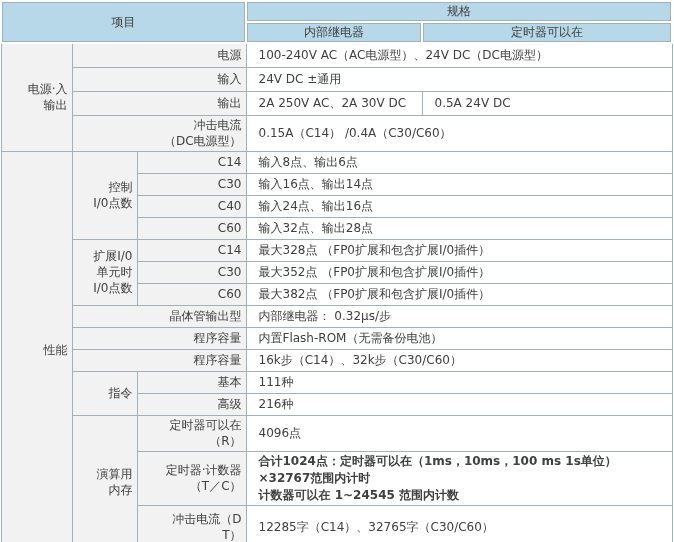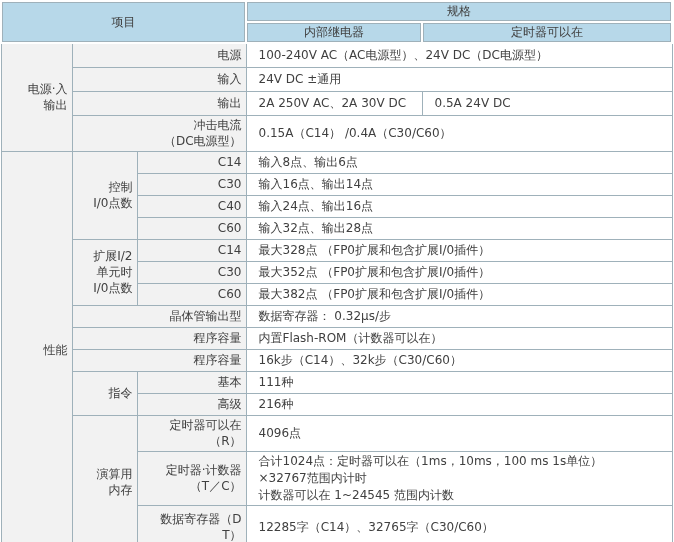--- a/index.html
+++ b/index.html
@@ -21,21 +21,21 @@
   }
   td{border:1px solid var(--border);padding:1px 4px;vertical-align:middle;}
   th{
     background:var(--header_bg);font-weight:normal;
     border:2px solid #ffffff;box-shadow:inset 0 0 0 1px var(--border);
     text-align:center;vertical-align:middle;padding:1px 4px;
   }
   .lbl{background:var(--label_bg);text-align:right;}
   .val{background:var(--value_bg);text-align:left;padding-left:12px;padding-right:6px;}
   .line{line-height:16px;}
-  .vline{line-height:17px;}
+  .vline{line-height:17px;font-weight:bold;}
 </style>
 </head>
 <body>
 
 <table>
   <colgroup>
     <col style="width:71px">
       <col style="width:65px">
       <col style="width:109px">
     <col style="width:176px">
@@ -94,43 +94,43 @@
     <td class="lbl">C40</td>
     <td class="val" colspan="2">输入24点、输出16点</td>
   </tr>
   <tr style="height:22px">
     <td class="lbl">C60</td>
     <td class="val" colspan="2">输入32点、输出28点</td>
   </tr>
 
   <tr style="height:22px">
     <td class="lbl" rowspan="3">
-      <div class="line">扩展I/2</div>
+      <div class="line">扩展I/0</div>
       <div class="line">单元时</div>
       <div class="line">I/0点数</div>
     </td>
     <td class="lbl">C14</td>
     <td class="val" colspan="2">最大328点 （FP0扩展和包含扩展I/0插件）</td>
   </tr>
   <tr style="height:22px">
     <td class="lbl">C30</td>
     <td class="val" colspan="2">最大352点 （FP0扩展和包含扩展I/0插件）</td>
   </tr>
   <tr style="height:22px">
     <td class="lbl">C60</td>
     <td class="val" colspan="2">最大382点 （FP0扩展和包含扩展I/0插件）</td>
   </tr>
 
   <tr style="height:22px">
     <td class="lbl" colspan="2">晶体管输出型</td>
-    <td class="val" colspan="2">数据寄存器： 0.32μs/步</td>
+    <td class="val" colspan="2">内部继电器： 0.32μs/步</td>
   </tr>
   <tr style="height:22px">
     <td class="lbl" colspan="2">程序容量</td>
-    <td class="val" colspan="2">内置Flash-ROM（计数器可以在）</td>
+    <td class="val" colspan="2">内置Flash-ROM（无需备份电池）</td>
   </tr>
   <tr style="height:22px">
     <td class="lbl" colspan="2">程序容量</td>
     <td class="val" colspan="2">16k步（C14）、32k步（C30/C60）</td>
   </tr>
 
   <tr style="height:22px">
     <td class="lbl" rowspan="2">指令</td>
     <td class="lbl">基本</td>
     <td class="val" colspan="2">111种</td>
@@ -157,19 +157,19 @@
       <div class="line">（T／C）</div>
     </td>
     <td class="val" colspan="2">
       <div class="vline">合计1024点：定时器可以在（1ms，10ms，100 ms 1s单位）</div>
       <div class="vline">×32767范围内计时</div>
       <div class="vline">计数器可以在 1~24545 范围内计数</div>
     </td>
   </tr>
   <tr style="height:44px">
     <td class="lbl">
-      <div class="line">数据寄存器（D</div>
+      <div class="line">冲击电流（D</div>
       <div class="line">T）</div>
     </td>
     <td class="val" colspan="2">12285字（C14）、32765字（C30/C60）</td>
   </tr>
 </tbody>
   </table>
 
 </body></html>

